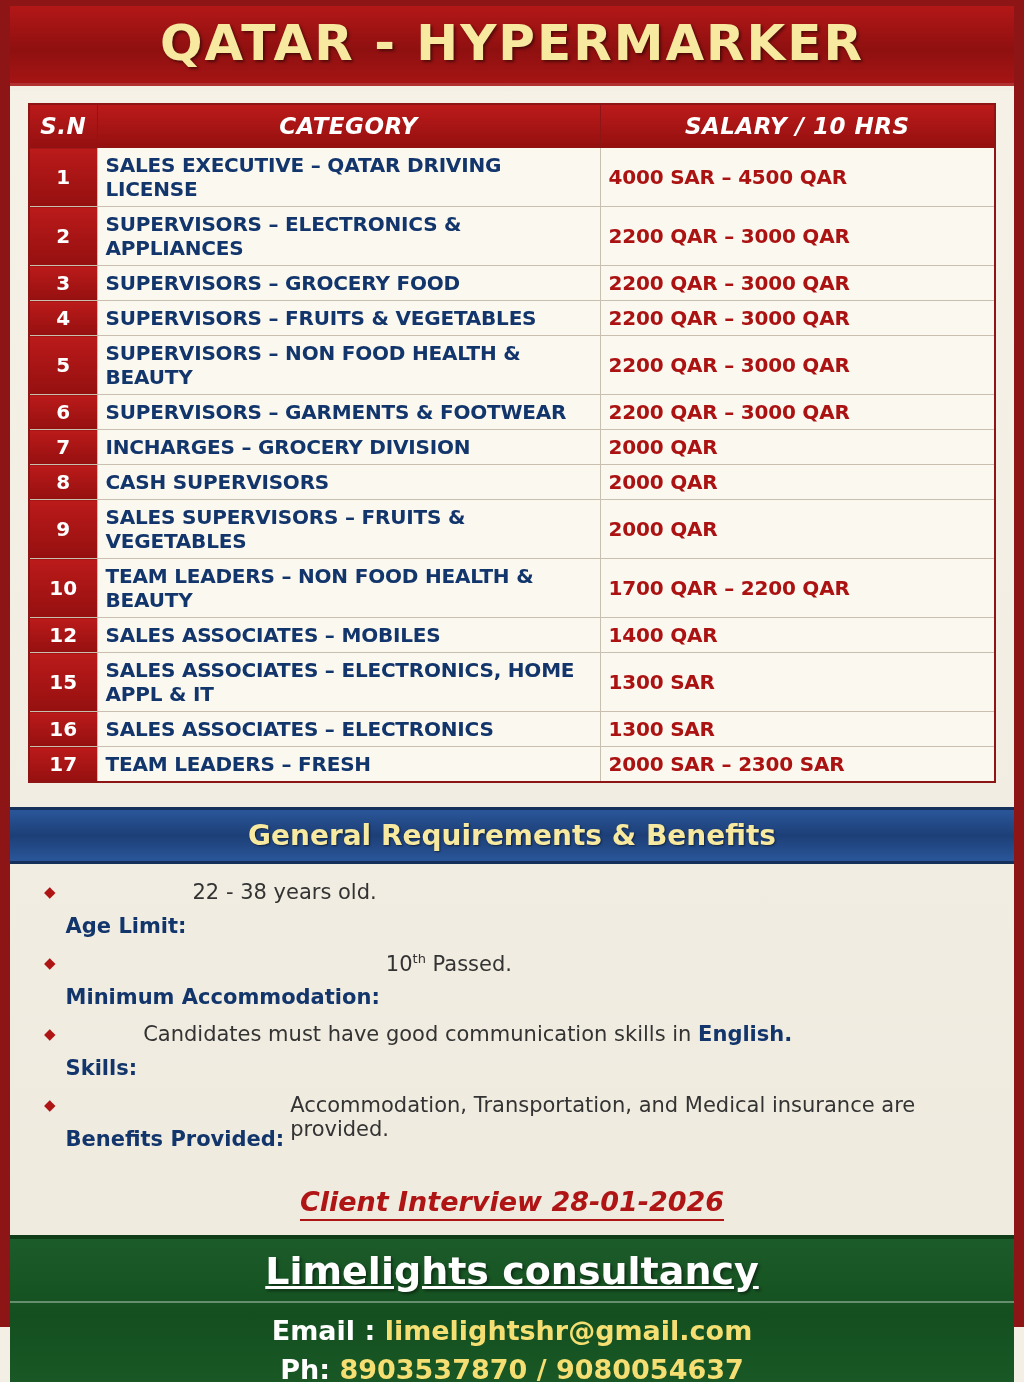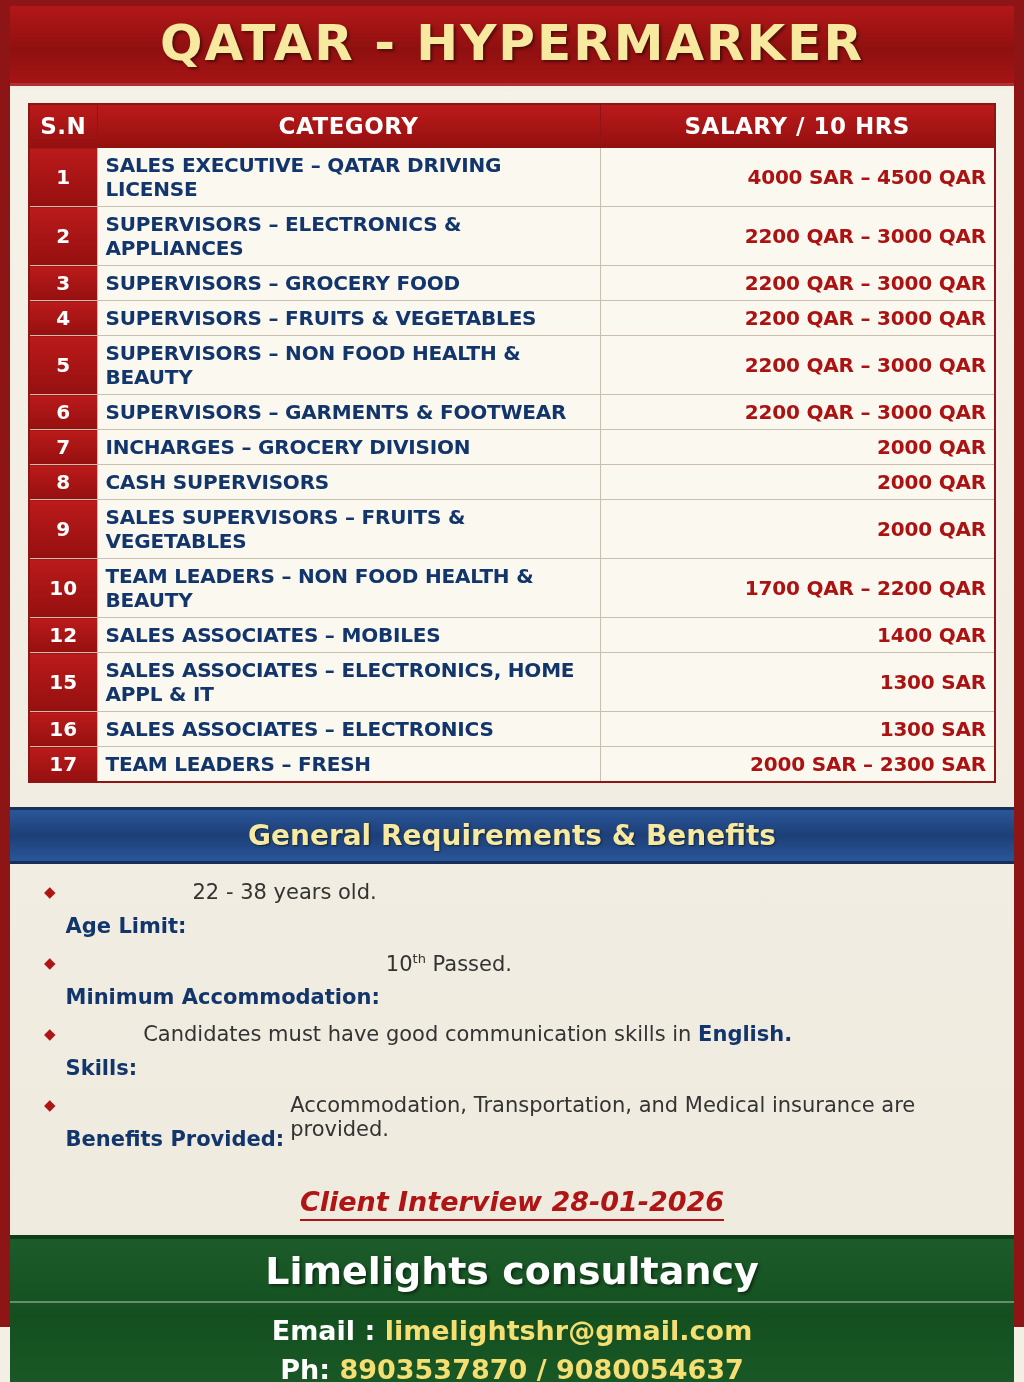--- a/index.html
+++ b/index.html
@@ -61,20 +61,21 @@
   }
   table.jobs th {
     background: linear-gradient(180deg, #bb1a1a 0%, #951010 100%);
     color: #ffffff;
     font-size: 23px;
     font-weight: bold;
     padding: 8px 4px;
     border: 1px solid #8d1515;
     letter-spacing: 0.5px;
     font-family: "DejaVu Sans", sans-serif;
+    font-style: italic;
   }
   table.jobs td {
     border: 1px solid #c9bfae;
     padding: 5px 8px;
     font-size: 20px;
     font-weight: bold;
     font-family: "DejaVu Sans", sans-serif;
   }
   td.sn {
     width: 68px;
@@ -85,21 +86,21 @@
     border-color: #8d1515;
   }
   td.cat {
     color: #12356b;
     background: #fbf8f0;
     font-size: 19.5px;
     letter-spacing: -0.2px;
   }
   td.sal {
     width: 395px;
-    text-align: right;
+    text-align: left;
     color: #ab1212;
     background: #fbf8f0;
     font-size: 22px;
     letter-spacing: -0.2px;
   }
   .col-sn  { width: 68px; }
   .col-sal { width: 395px; }
   
   .req-band {
     margin-top: 24px;
@@ -177,20 +178,21 @@
     text-align: center;
     padding: 10px 0 14px 0;
   }
   .company {
     font-size: 38px;
     font-weight: bold;
     color: #ffffff;
     text-shadow: 2px 2px 3px rgba(0,0,0,0.45);
     font-family: "DejaVu Sans", sans-serif;
     padding-bottom: 8px;
+    text-decoration: underline;
   }
   .rule {
     height: 2px;
     background: rgba(255,255,255,0.35);
     margin: 0 0 12px 0;
   }
   .contact-line {
     font-size: 27px;
     font-weight: bold;
     font-family: "DejaVu Sans", sans-serif;

